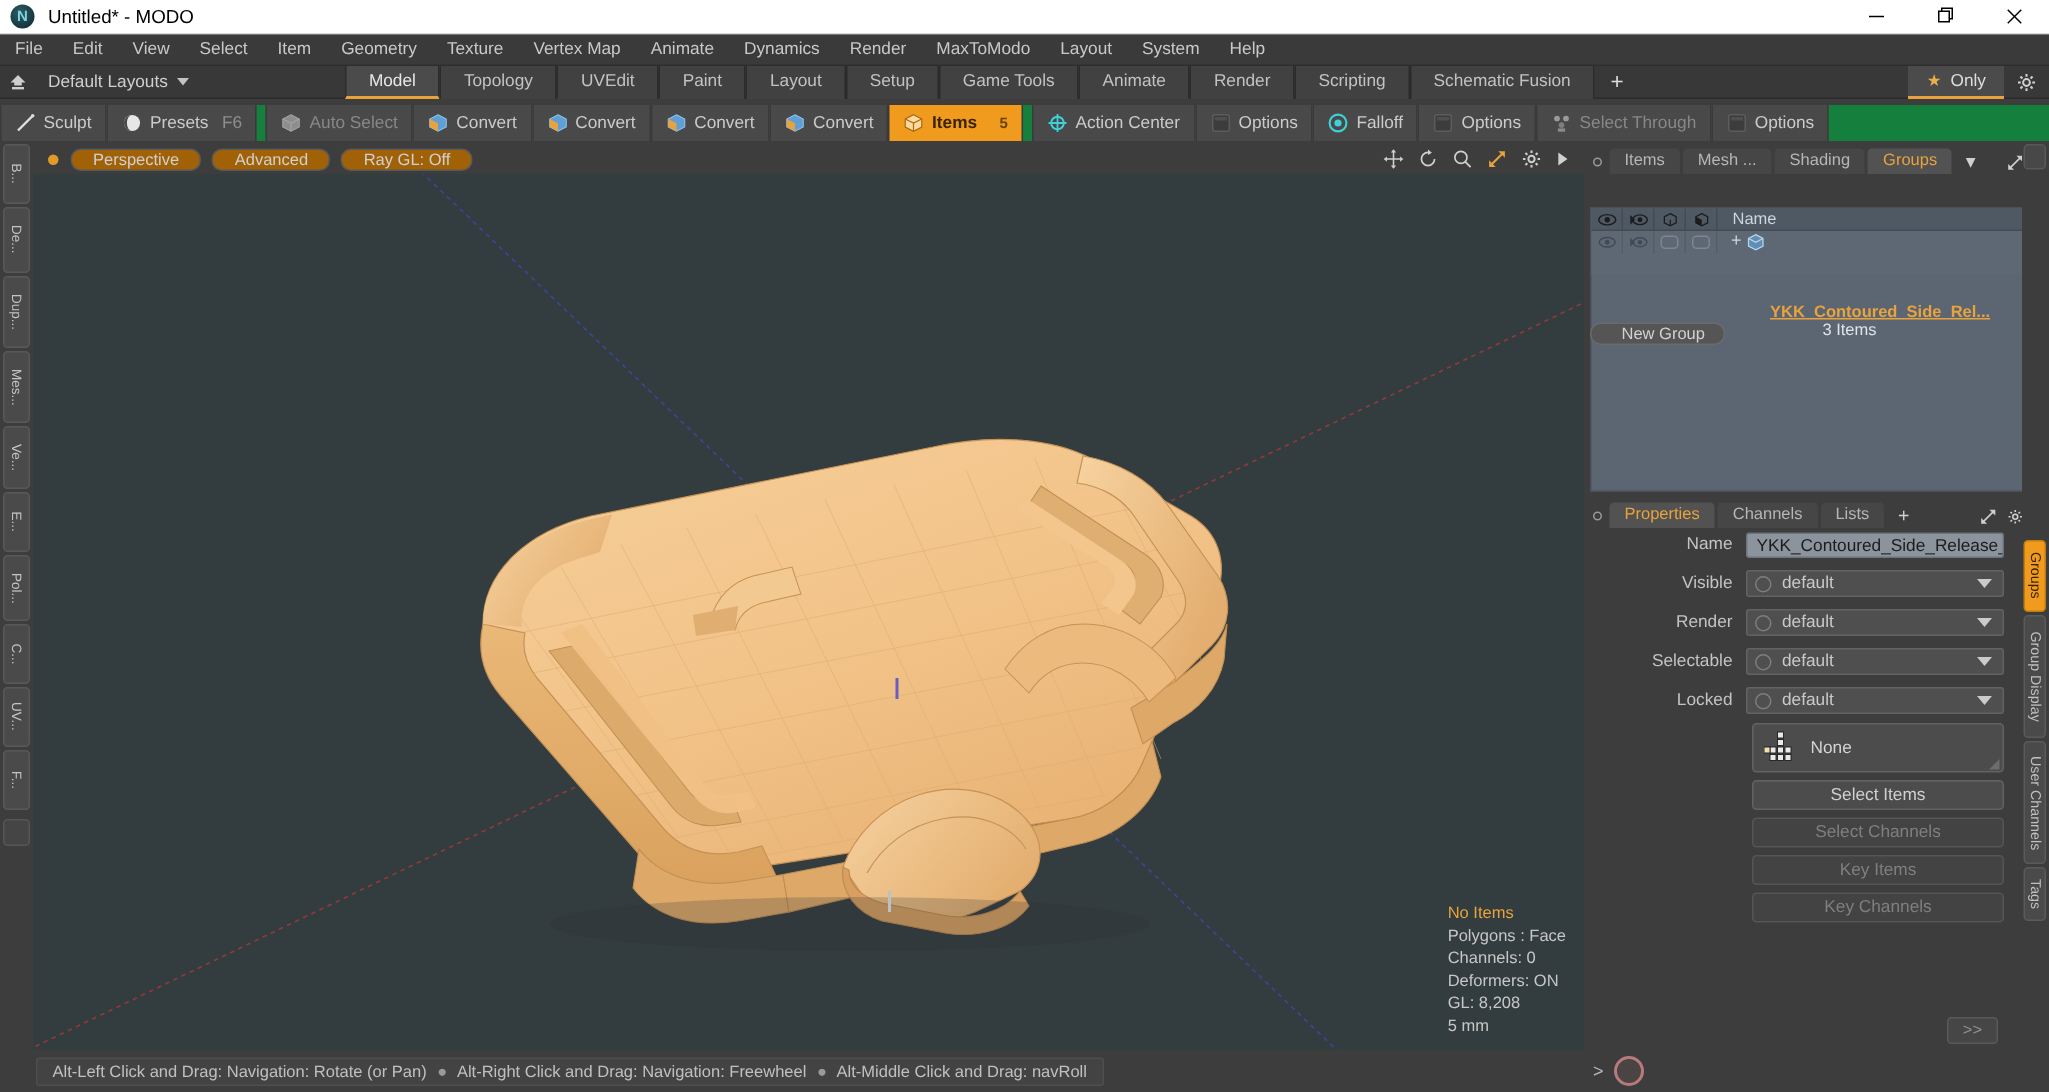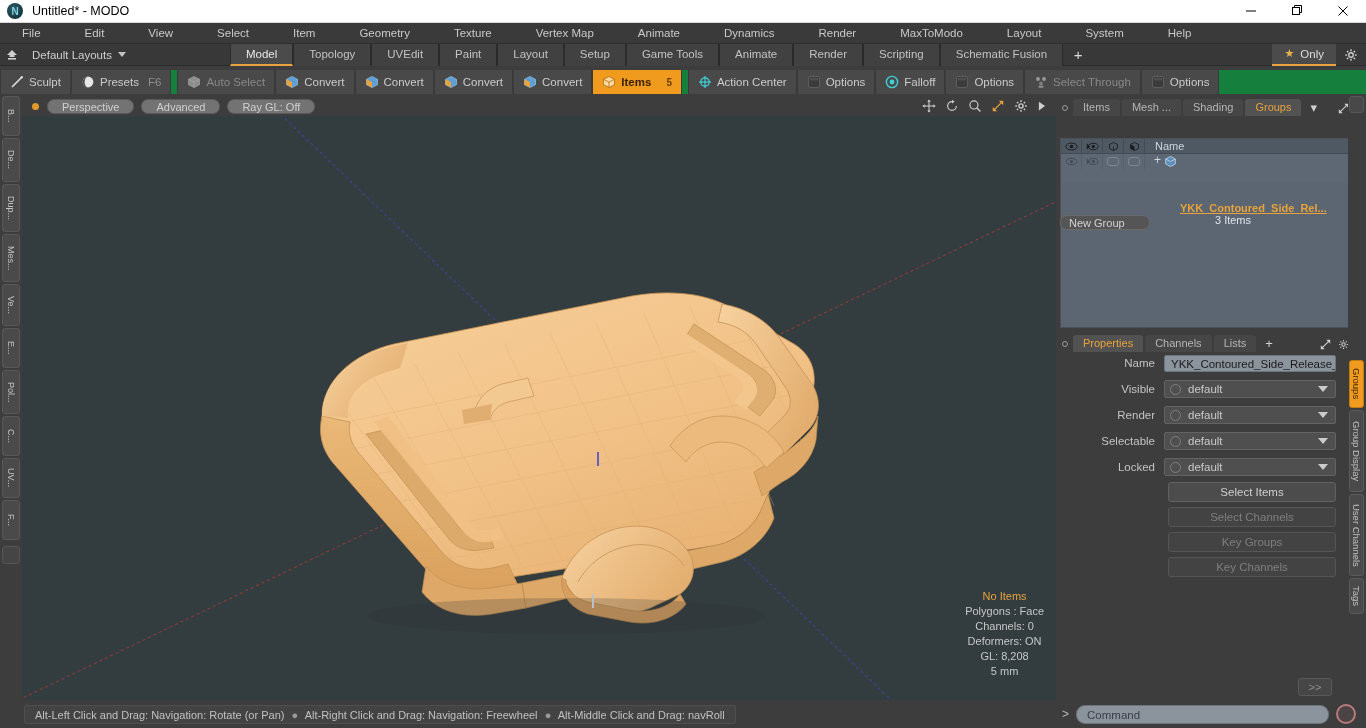--- a/index.html
+++ b/index.html
@@ -33,21 +33,21 @@
     justify-content: center; color: #000; font-size: 12px;
   }
 
   
   .menubar {
     position: absolute; left: 0; top: 23px; width: 1366px; height: 21px;
     background: #3a3a3a; display: flex; align-items: center;
     border-bottom: 1px solid #2e2e2e;
   }
   .menu-item {
-    padding: 0 22px; height: 21px; line-height: 21px;
+    padding: 0 10px; height: 21px; line-height: 21px;
     color: #c9c9c9; font-size: 11.5px; white-space: nowrap;
   }
 
   
   .layoutbar {
     position: absolute; left: 0; top: 44px; width: 1366px; height: 22px;
     background: #383838; display: flex; align-items: center;
     border-bottom: 1px solid #2b2b2b;
   }
   .lb-home {
@@ -128,33 +128,33 @@
   .vp-header {
     position: absolute; left: 0; top: 0; width: 1034px; height: 20px;
     background: #3d3d3d; display: flex; align-items: center;
   }
   .vp-dot {
     width: 7px; height: 7px; border-radius: 50%; background: #e09a2a;
     margin-left: 10px; margin-right: 8px; flex: none;
   }
   .vp-pill {
     padding: 0 14px; height: 15px; line-height: 14px; margin-right: 7px;
-    background: #737373; border: 1px solid #595959; border-radius: 7px;
+    background: #a16207; border: 1px solid #595959; border-radius: 7px;
     font-size: 11px; color: #d0d0d0; white-space: nowrap;
   }
   .vp-icons {
     margin-left: auto; display: flex; align-items: center;
     gap: 9px; padding-right: 10px; color: #cfcfcf;
   }
   .vp-canvas {
     position: absolute; left: 0; top: 20px; width: 1034px; height: 584px;
     background: #333c3f; overflow: hidden;
   }
   .vp-stats {
-    position: absolute; right: 12px; bottom: 21px; text-align: center;
+    position: absolute; right: 12px; bottom: 8px; text-align: left;
     font-size: 11px; color: #c7c7c7; line-height: 15px;
   }
   .vp-stats .hl { color: #e8a33d; }
 
   
   .rpanel {
     position: absolute; left: 1056px; top: 96px; width: 310px; height: 604px;
     background: #3d3d3d;
   }
   .rp-tabrow {
@@ -170,21 +170,21 @@
     color: #b6b6b6; background: #464646; border-radius: 3px 3px 0 0;
     margin-right: 2px; white-space: nowrap;
   }
   .rp-tab.active { background: #525252; color: #e8a33d; }
   .rp-tab-plus { padding: 0 7px; color: #d0d0d0; font-size: 13px; line-height: 16px; }
   .rp-tabicons { margin-left: auto; display: flex; gap: 7px; align-items: center; padding-bottom: 2px; color: #cfcfcf; }
 
   .newgroup {
     position: absolute; left: 4px; top: 119px; width: 90px; height: 15px;
     background: #555; border: 1px solid #6a6a6a; border-radius: 7px;
-    font-size: 11px; color: #d2d2d2; line-height: 14px; padding-left: 8px;
+    font-size: 11px; color: #d2d2d2; line-height: 14px; padding-left: 20px;
   }
   .tree {
     position: absolute; left: 4px; top: 42px; width: 302px; height: 190px;
     background: #5b6672; border: 1px solid #4a5159;
   }
   .tree-head {
     height: 15px; background: #4e5964; display: flex; align-items: center;
     border-bottom: 1px solid #434c55;
   }
   .tcol {
@@ -855,24 +855,41 @@
       <div class="prow">
         <div class="plabel">Locked</div>
         <div class="pdrop">
           <span class="circ"></span>
           <span>default</span>
           <span class="arr"></span>
         </div>
       </div>
 
 
+      <div class="nonebox">
+        <svg style="width:22px;height:24px;flex:none" viewBox="0 0 22 24">
+          <g fill="#e9e9e9" stroke="#1c1c1c" stroke-width="0.6">
+            <rect x="9" y="1" width="4" height="4"></rect>
+            <rect x="9" y="6" width="4" height="4"></rect>
+            <rect x="4" y="11" width="4" height="4"></rect>
+              <rect x="9" y="11" width="4" height="4"></rect>
+              <rect x="14" y="11" width="4" height="4"></rect>
+            <rect x="4" y="16" width="4" height="4"></rect>
+              <rect x="9" y="16" width="4" height="4"></rect>
+              <rect x="14" y="16" width="4" height="4"></rect>
+          </g>
+          <rect x="0" y="11" width="4" height="4" fill="#f1dfae" stroke="#1c1c1c" stroke-width="0.6"></rect>
+        </svg>
+        <span>None</span>
+        <span class="corner"></span>
+      </div>
 
       <div class="pbtn">Select Items</div>
       <div class="pbtn dim">Select Channels</div>
-      <div class="pbtn dim">Key Groups</div>
+      <div class="pbtn dim">Key Items</div>
       <div class="pbtn dim">Key Channels</div>
     </div>
 
     <div class="chev">&gt;&gt;</div>
   </div>
 
   <div class="rrail">
     <div class="rrail-top"></div>
     <div style="height:244px"></div>
     <div class="rrail-tab active" style="height:48px">Groups</div>
@@ -884,18 +901,17 @@
   <div class="statusbar">
     <div class="sb-hint">
       <span>Alt-Left Click and Drag: Navigation: Rotate (or Pan)</span>
       <span class="bul">●</span>
       <span>Alt-Right Click and Drag: Navigation: Freewheel</span>
       <span class="bul">●</span>
       <span>Alt-Middle Click and Drag: navRoll</span>
     </div>
     <div class="sb-right">
       <span class="sb-gt">&gt;</span>
-      <div class="cmd-input">Command</div>
       <div class="rec-btn"></div>
     </div>
   </div>
 
 </div>
 
 </body></html>

